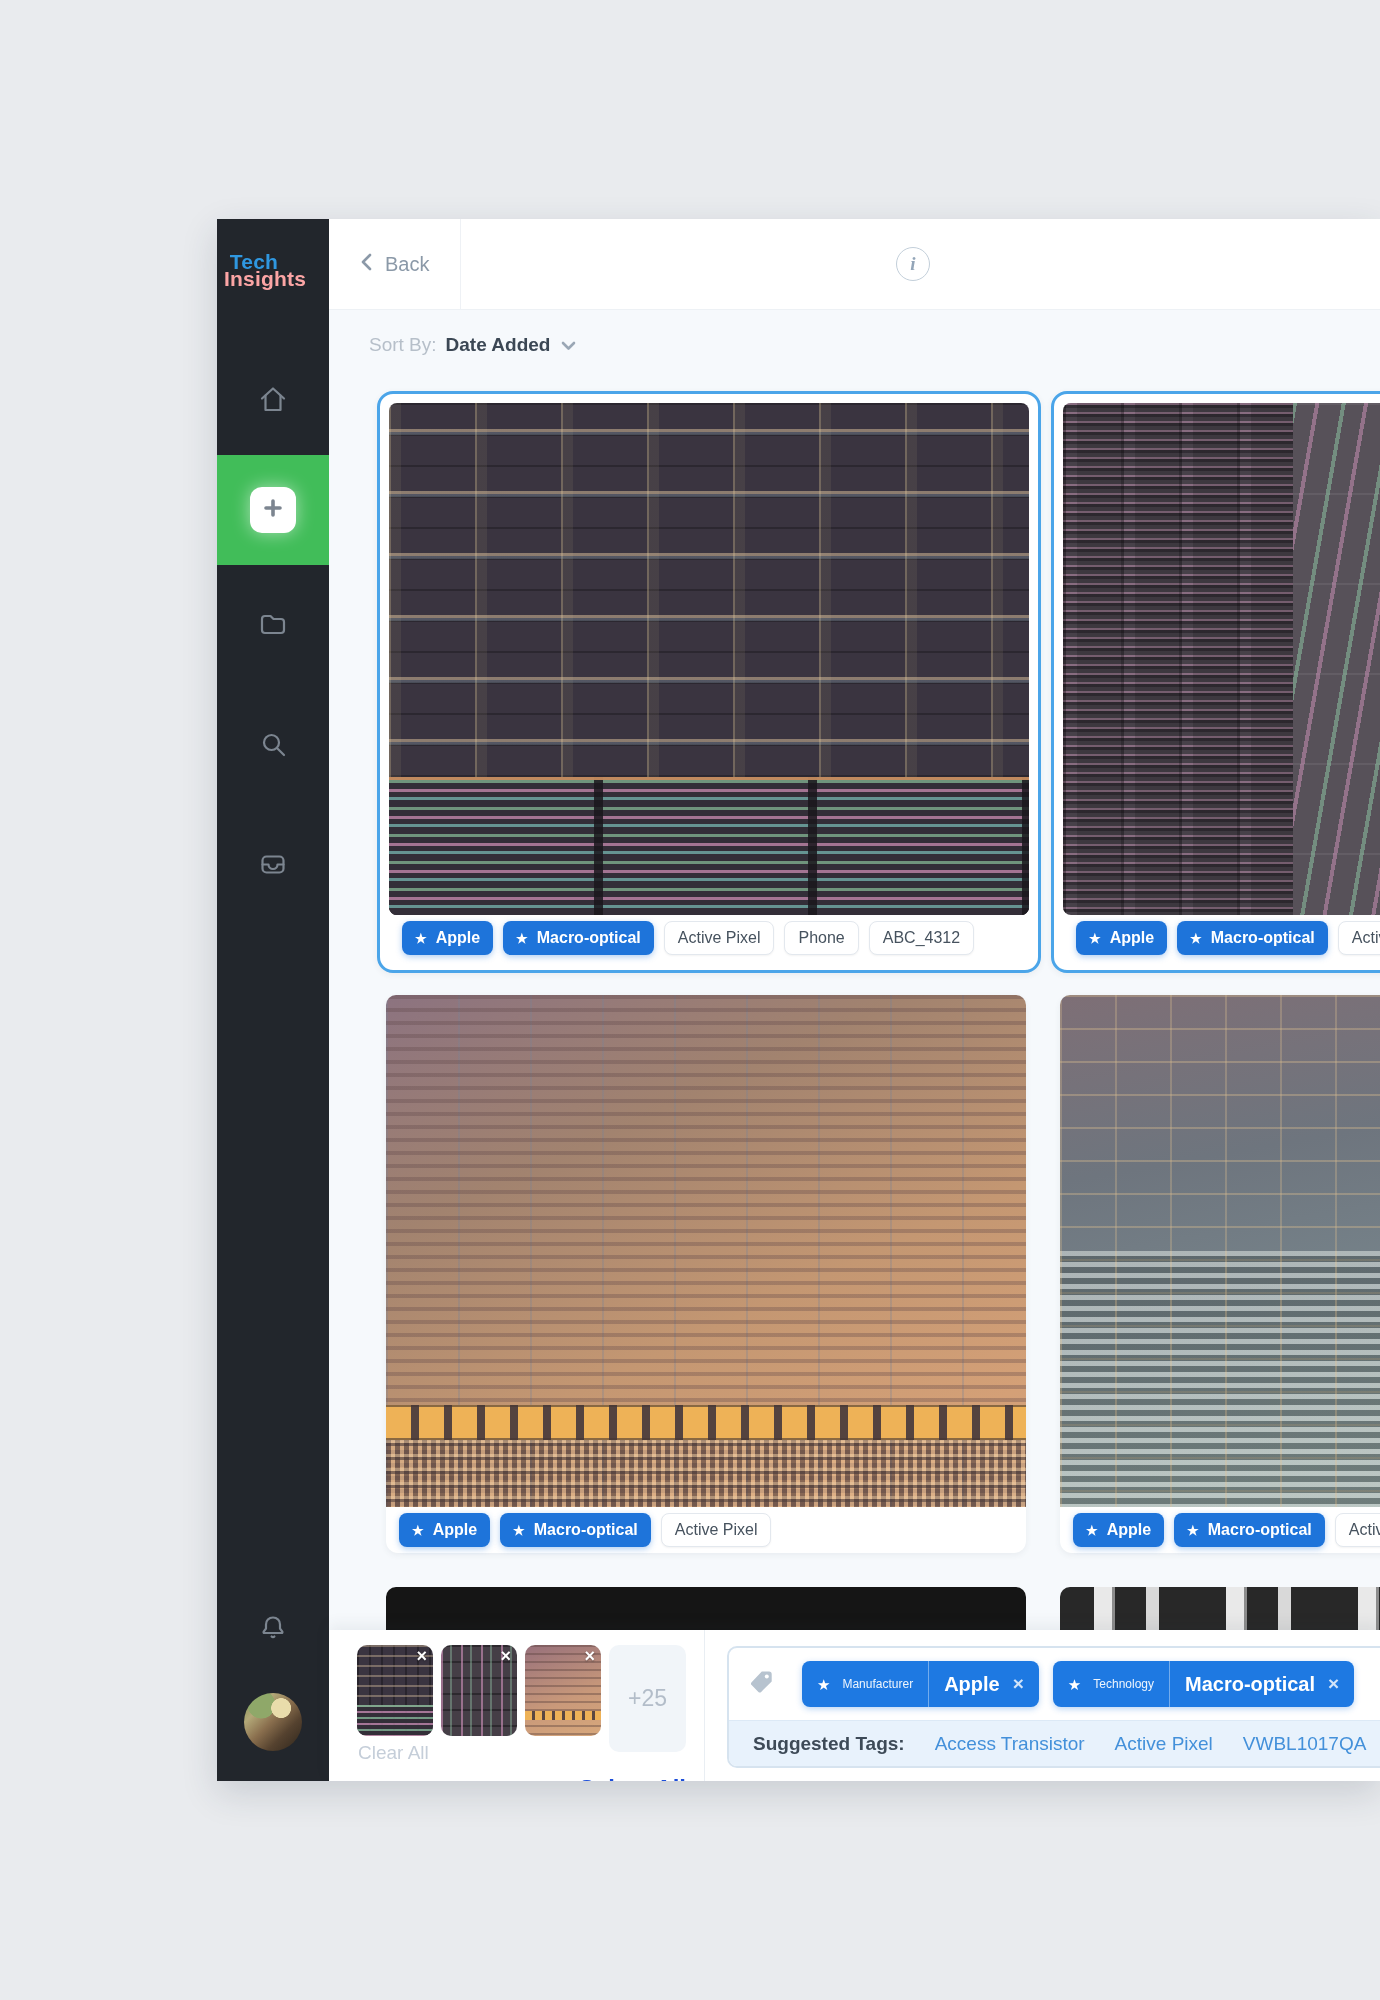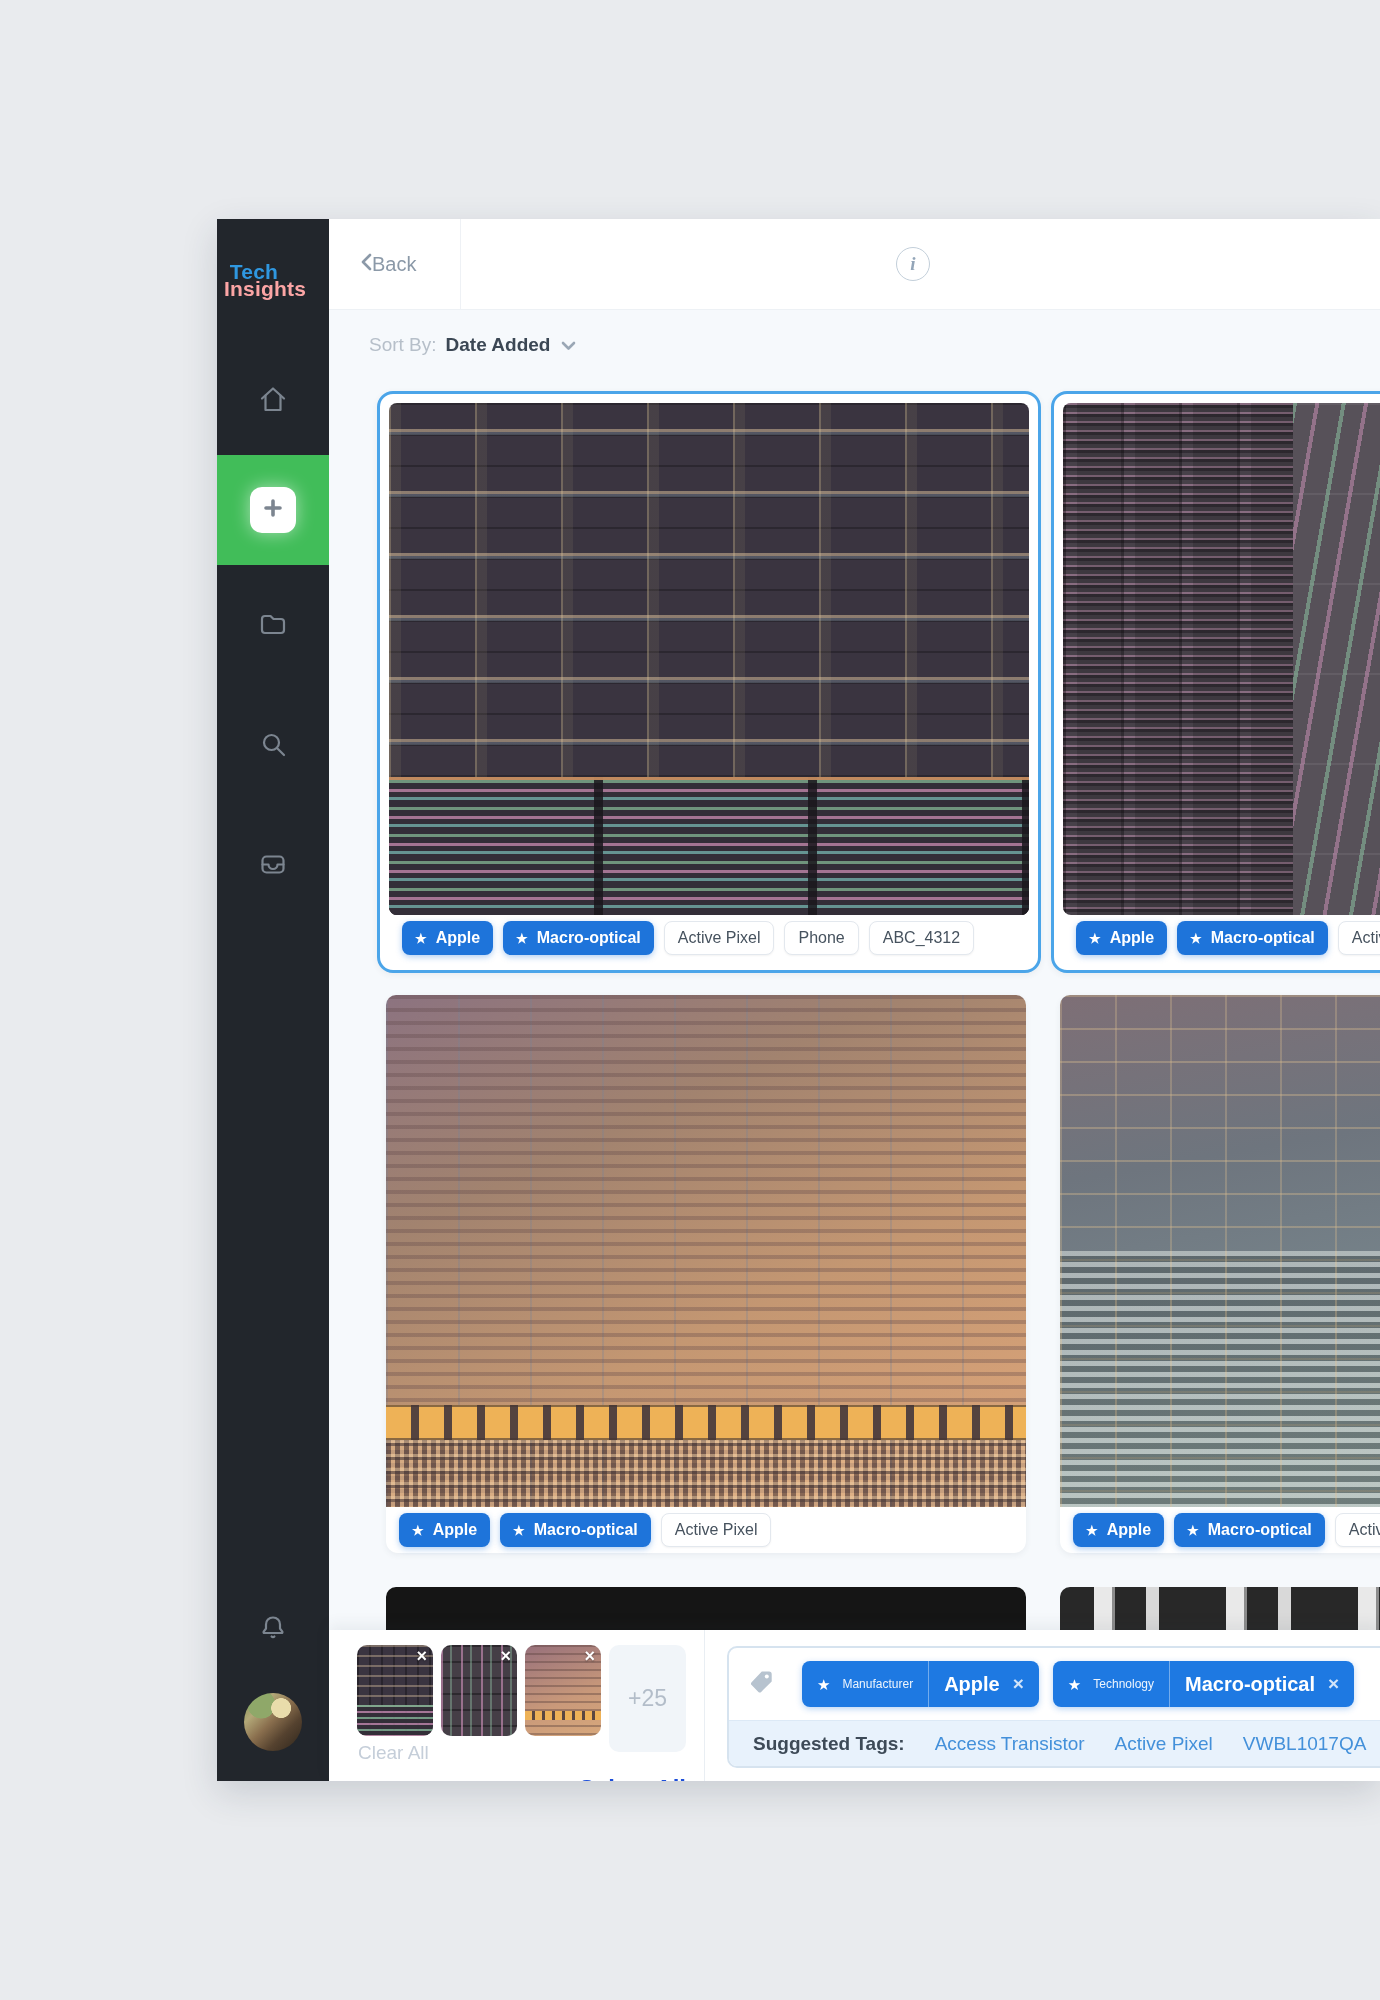--- a/index.html
+++ b/index.html
@@ -4,35 +4,35 @@
 <style>
   * { margin:0; padding:0; box-sizing:border-box; }
   html,body { width:1380px; height:2000px; overflow:hidden; }
   body { background:#e9ebee; font-family:"Liberation Sans", sans-serif; position:relative; }
 
   .app { position:absolute; left:217px; top:219px; width:1163px; height:1562px;
          overflow:hidden; background:#f6f9fc; box-shadow:0 12px 34px rgba(40,50,70,.16); }
 
   
   .sidebar { position:absolute; left:0; top:0; width:112px; height:100%; background:#22262c; z-index:10; }
-  .logo { position:absolute; left:0; top:42px; width:96px; text-align:center; font-weight:800; line-height:21px; font-size:21px; letter-spacing:.2px; }
+  .logo { position:absolute; left:0; top:32px; width:96px; text-align:center; font-weight:800; line-height:21px; font-size:21px; letter-spacing:.2px; }
   .logo .l1 { color:#2f97e0; display:block; margin-left:-22px; }
   .logo .l2 { color:#fca5a5; display:block; margin-top:-4px; }
   .nav-item { position:absolute; left:0; width:112px; height:60px; display:flex; align-items:center; justify-content:center; cursor:pointer; }
   .nav-item svg { stroke:#7c8590; }
   .nav-item.active-block { height:110px; background:#41bd59; }
   .plus-tile { width:46px; height:46px; background:#fff; border-radius:12px; display:flex; align-items:center; justify-content:center; box-shadow:0 0 18px rgba(255,255,255,.55); }
   .avatar { position:absolute; left:27px; top:1474px; width:58px; height:58px; border-radius:50%; overflow:hidden; cursor:pointer;
             background: radial-gradient(circle at 64% 26%, #e9dcab 0 17%, rgba(0,0,0,0) 18%),
                         radial-gradient(circle at 30% 20%, #8fa869 0 22%, rgba(0,0,0,0) 23%),
                         linear-gradient(135deg, #77904f 0%, #b3a878 26%, #8a6f4e 48%, #55422f 70%, #2e251c 100%); }
 
   
   .header { position:absolute; left:112px; top:0; right:0; height:91px; background:#fff; border-bottom:1px solid #edf1f5; z-index:9; }
-  .back { position:absolute; left:32px; top:0; height:100%; display:flex; align-items:center; cursor:pointer; color:#8b99a8; font-size:20px; }
+  .back { position:absolute; left:32px; top:0; height:100%; display:flex; align-items:center; gap:13px; cursor:pointer; color:#8b99a8; font-size:20px; }
   .hdr-divider { position:absolute; left:131px; top:0; width:1px; height:100%; background:#eef1f5; }
   .session { position:absolute; left:163px; top:17px; }
   .session .lbl { font-size:15px; color:#a7b1bc; }
   .session .val { font-size:21px; color:#3b4754; font-weight:600; margin-top:6px; }
   .info-btn { position:absolute; left:567px; top:28px; width:34px; height:34px; border:1.5px solid #c3cfda; border-radius:50%;
               display:flex; align-items:center; justify-content:center; cursor:pointer;
               font-family:"Liberation Serif", serif; font-style:italic; font-weight:700; font-size:19px; color:#93a5b8; }
 
   
   .content { position:absolute; left:112px; top:91px; right:0; bottom:0; background:#f6f9fc; }

